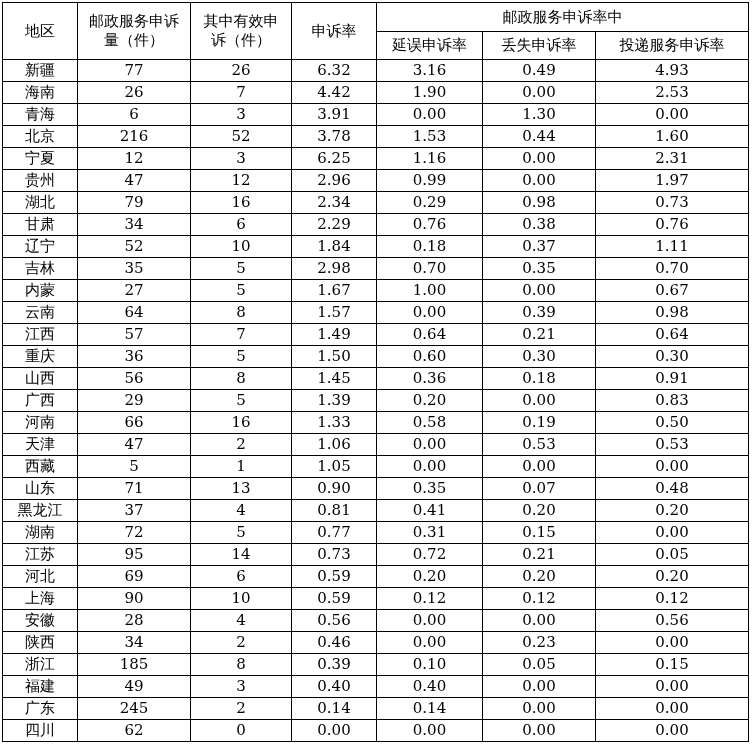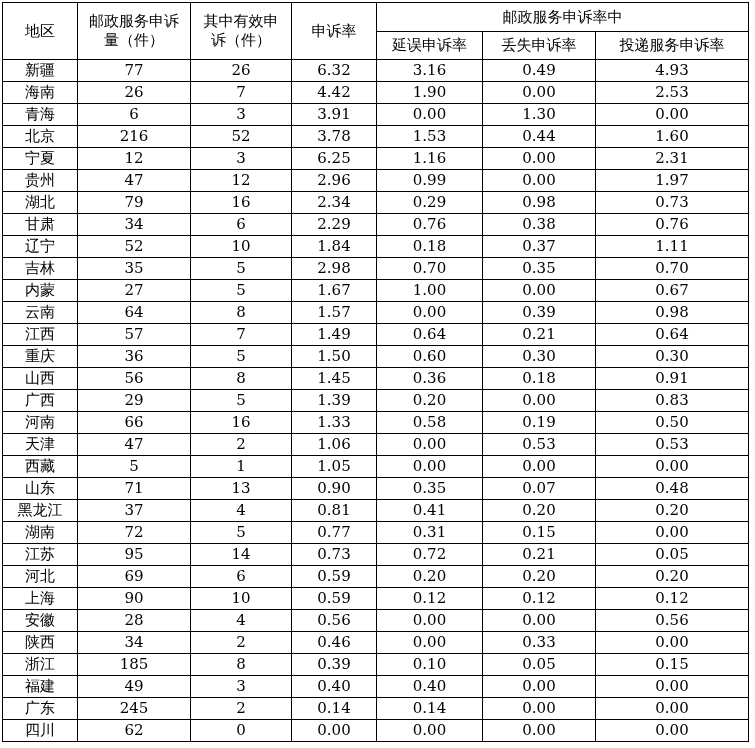--- a/index.html
+++ b/index.html
@@ -317,21 +317,21 @@
           <td>0.00</td>
           <td>0.00</td>
           <td>0.56</td>
         </tr>
         <tr>
           <td>陕西</td>
           <td>34</td>
           <td>2</td>
           <td>0.46</td>
           <td>0.00</td>
-          <td>0.33</td>
+          <td>0.23</td>
           <td>0.00</td>
         </tr>
         <tr>
           <td>浙江</td>
           <td>185</td>
           <td>8</td>
           <td>0.39</td>
           <td>0.10</td>
           <td>0.05</td>
           <td>0.15</td>

